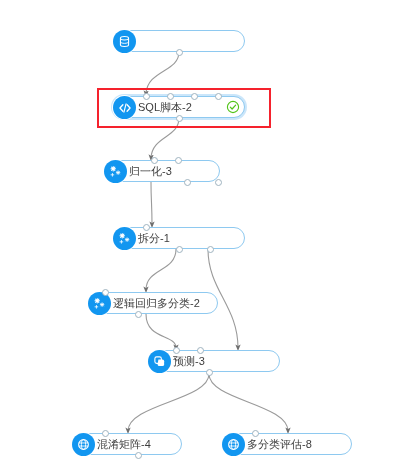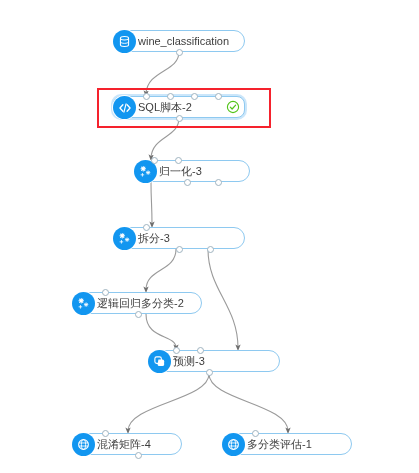--- a/index.html
+++ b/index.html
@@ -118,43 +118,42 @@
 
   <div id="nodes-layer">
       <div class="node" style="left: 113px; top: 30px; width: 132px; border-color: rgb(142, 201, 240);">
         <span class="node-icon" style="background: rgb(18, 150, 240);">
           <svg width="13" height="13" viewBox="0 0 16 16">
             <ellipse cx="8" cy="4" rx="5" ry="2.1" fill="none" stroke="#fff" stroke-width="1.3"></ellipse>
             <path d="M3 4v8c0 1.2 2.2 2.1 5 2.1s5-.9 5-2.1V4" fill="none" stroke="#fff" stroke-width="1.3"></path>
             <path d="M3 8.2c0 1.2 2.2 2.1 5 2.1s5-.9 5-2.1" fill="none" stroke="#fff" stroke-width="1.1"></path>
           </svg>
         </span>
-        <span class="node-label">wine_classification</span>
       </div>
       <div class="port out" style="left: 175.5px; top: 48.5px; bottom: auto;"></div>
-      <div class="node selected-band" style="left: 113px; top: 96px; width: 132px; border-color: rgb(142, 201, 240); border-radius: 8px;">
+      <div class="node selected-band" style="left: 113px; top: 96px; width: 132px; border-color: rgb(142, 201, 240);">
         <span class="node-icon" style="background: rgb(18, 150, 240);">
           <svg width="14" height="14" viewBox="0 0 16 16">
             <path d="M5.6 4.3 2.2 8l3.4 3.7" fill="none" stroke="#fff" stroke-width="1.5" stroke-linecap="round" stroke-linejoin="round"></path>
             <path d="M10.4 4.3 13.8 8l-3.4 3.7" fill="none" stroke="#fff" stroke-width="1.5" stroke-linecap="round" stroke-linejoin="round"></path>
             <path d="M9.2 3.3 6.8 12.7" fill="none" stroke="#fff" stroke-width="1.3" stroke-linecap="round"></path>
           </svg>
         </span>
         <span class="node-label">SQL脚本-2</span>
         <span class="status-ok"><svg width="14" height="14" viewBox="0 0 16 16">
             <circle cx="8" cy="8" r="6.4" fill="#fff" stroke="#52c41a" stroke-width="1.3"></circle>
             <path d="M4.9 8.2 7 10.3l4-4.4" fill="none" stroke="#52c41a" stroke-width="1.4" stroke-linecap="round" stroke-linejoin="round"></path>
           </svg></span>
       </div>
       <div class="port in" style="left: 142.5px; top: 92.5px; bottom: auto;"></div>
       <div class="port in" style="left: 166.5px; top: 92.5px; bottom: auto;"></div>
       <div class="port in" style="left: 190.5px; top: 92.5px; bottom: auto;"></div>
       <div class="port in" style="left: 214.5px; top: 92.5px; bottom: auto;"></div>
       <div class="port out" style="left: 175.5px; top: 114.5px; bottom: auto;"></div>
-      <div class="node" style="left: 134px; top: 160px; width: 116px; border-color: rgb(142, 201, 240);">
+      <div class="node" style="left: 104px; top: 160px; width: 116px; border-color: rgb(142, 201, 240);">
         <span class="node-icon" style="background: rgb(18, 150, 240);">
           <svg width="13" height="13" viewBox="0 0 16 16">
             <path d="M5.2 1.8v5.6M2.4 4.6h5.6M3.2 2.6l4 4M7.2 2.6l-4 4" stroke="#fff" stroke-width="1.25" stroke-linecap="round"></path>
             <path d="M11.2 7.2v4.4M9 9.4h4.4M9.6 7.8l3.2 3.2M12.8 7.8 9.6 11" stroke="#fff" stroke-width="1.05" stroke-linecap="round"></path>
             <path d="M4.2 10.4v3.4M2.5 12.1h3.4" stroke="#fff" stroke-width="1" stroke-linecap="round"></path>
           </svg>
         </span>
         <span class="node-label">归一化-3</span>
       </div>
       <div class="port in" style="left: 150.5px; top: 156.5px; bottom: auto;"></div>
@@ -162,26 +161,26 @@
       <div class="port out" style="left: 183.5px; top: 178.5px; bottom: auto;"></div>
       <div class="port out" style="left: 215.42px; top: 178.5px; bottom: auto;"></div>
       <div class="node" style="left: 113px; top: 227px; width: 132px; border-color: rgb(142, 201, 240);">
         <span class="node-icon" style="background: rgb(18, 150, 240);">
           <svg width="13" height="13" viewBox="0 0 16 16">
             <path d="M5.2 1.8v5.6M2.4 4.6h5.6M3.2 2.6l4 4M7.2 2.6l-4 4" stroke="#fff" stroke-width="1.25" stroke-linecap="round"></path>
             <path d="M11.2 7.2v4.4M9 9.4h4.4M9.6 7.8l3.2 3.2M12.8 7.8 9.6 11" stroke="#fff" stroke-width="1.05" stroke-linecap="round"></path>
             <path d="M4.2 10.4v3.4M2.5 12.1h3.4" stroke="#fff" stroke-width="1" stroke-linecap="round"></path>
           </svg>
         </span>
-        <span class="node-label">拆分-3</span>
+        <span class="node-label">拆分-1</span>
       </div>
       <div class="port in" style="left: 142.5px; top: 223.5px; bottom: auto;"></div>
       <div class="port out" style="left: 175.5px; top: 245.5px; bottom: auto;"></div>
       <div class="port out" style="left: 207.42px; top: 245.5px; bottom: auto;"></div>
-      <div class="node" style="left: 72px; top: 292px; width: 130px; border-color: rgb(142, 201, 240);">
+      <div class="node" style="left: 88px; top: 292px; width: 130px; border-color: rgb(142, 201, 240);">
         <span class="node-icon" style="background: rgb(18, 150, 240);">
           <svg width="13" height="13" viewBox="0 0 16 16">
             <path d="M5.2 1.8v5.6M2.4 4.6h5.6M3.2 2.6l4 4M7.2 2.6l-4 4" stroke="#fff" stroke-width="1.25" stroke-linecap="round"></path>
             <path d="M11.2 7.2v4.4M9 9.4h4.4M9.6 7.8l3.2 3.2M12.8 7.8 9.6 11" stroke="#fff" stroke-width="1.05" stroke-linecap="round"></path>
             <path d="M4.2 10.4v3.4M2.5 12.1h3.4" stroke="#fff" stroke-width="1" stroke-linecap="round"></path>
           </svg>
         </span>
         <span class="node-label">逻辑回归多分类-2</span>
       </div>
       <div class="port in" style="left: 101.5px; top: 288.5px; bottom: auto;"></div>
@@ -211,18 +210,18 @@
       <div class="port in" style="left: 101.5px; top: 429.5px; bottom: auto;"></div>
       <div class="port out" style="left: 134.5px; top: 451.5px; bottom: auto;"></div>
       <div class="node" style="left: 222px; top: 433px; width: 130px; border-color: rgb(142, 201, 240);">
         <span class="node-icon" style="background: rgb(18, 150, 240);">
           <svg width="13" height="13" viewBox="0 0 16 16">
             <circle cx="8" cy="8" r="6" fill="none" stroke="#fff" stroke-width="1.3"></circle>
             <ellipse cx="8" cy="8" rx="2.6" ry="6" fill="none" stroke="#fff" stroke-width="1.1"></ellipse>
             <path d="M2.2 6.1h11.6M2.2 9.9h11.6" stroke="#fff" stroke-width="1.1"></path>
           </svg>
         </span>
-        <span class="node-label">多分类评估-1</span>
+        <span class="node-label">多分类评估-8</span>
       </div>
       <div class="port in" style="left: 251.5px; top: 429.5px; bottom: auto;"></div>
     </div>
 
 </div>
 
 </body></html>

